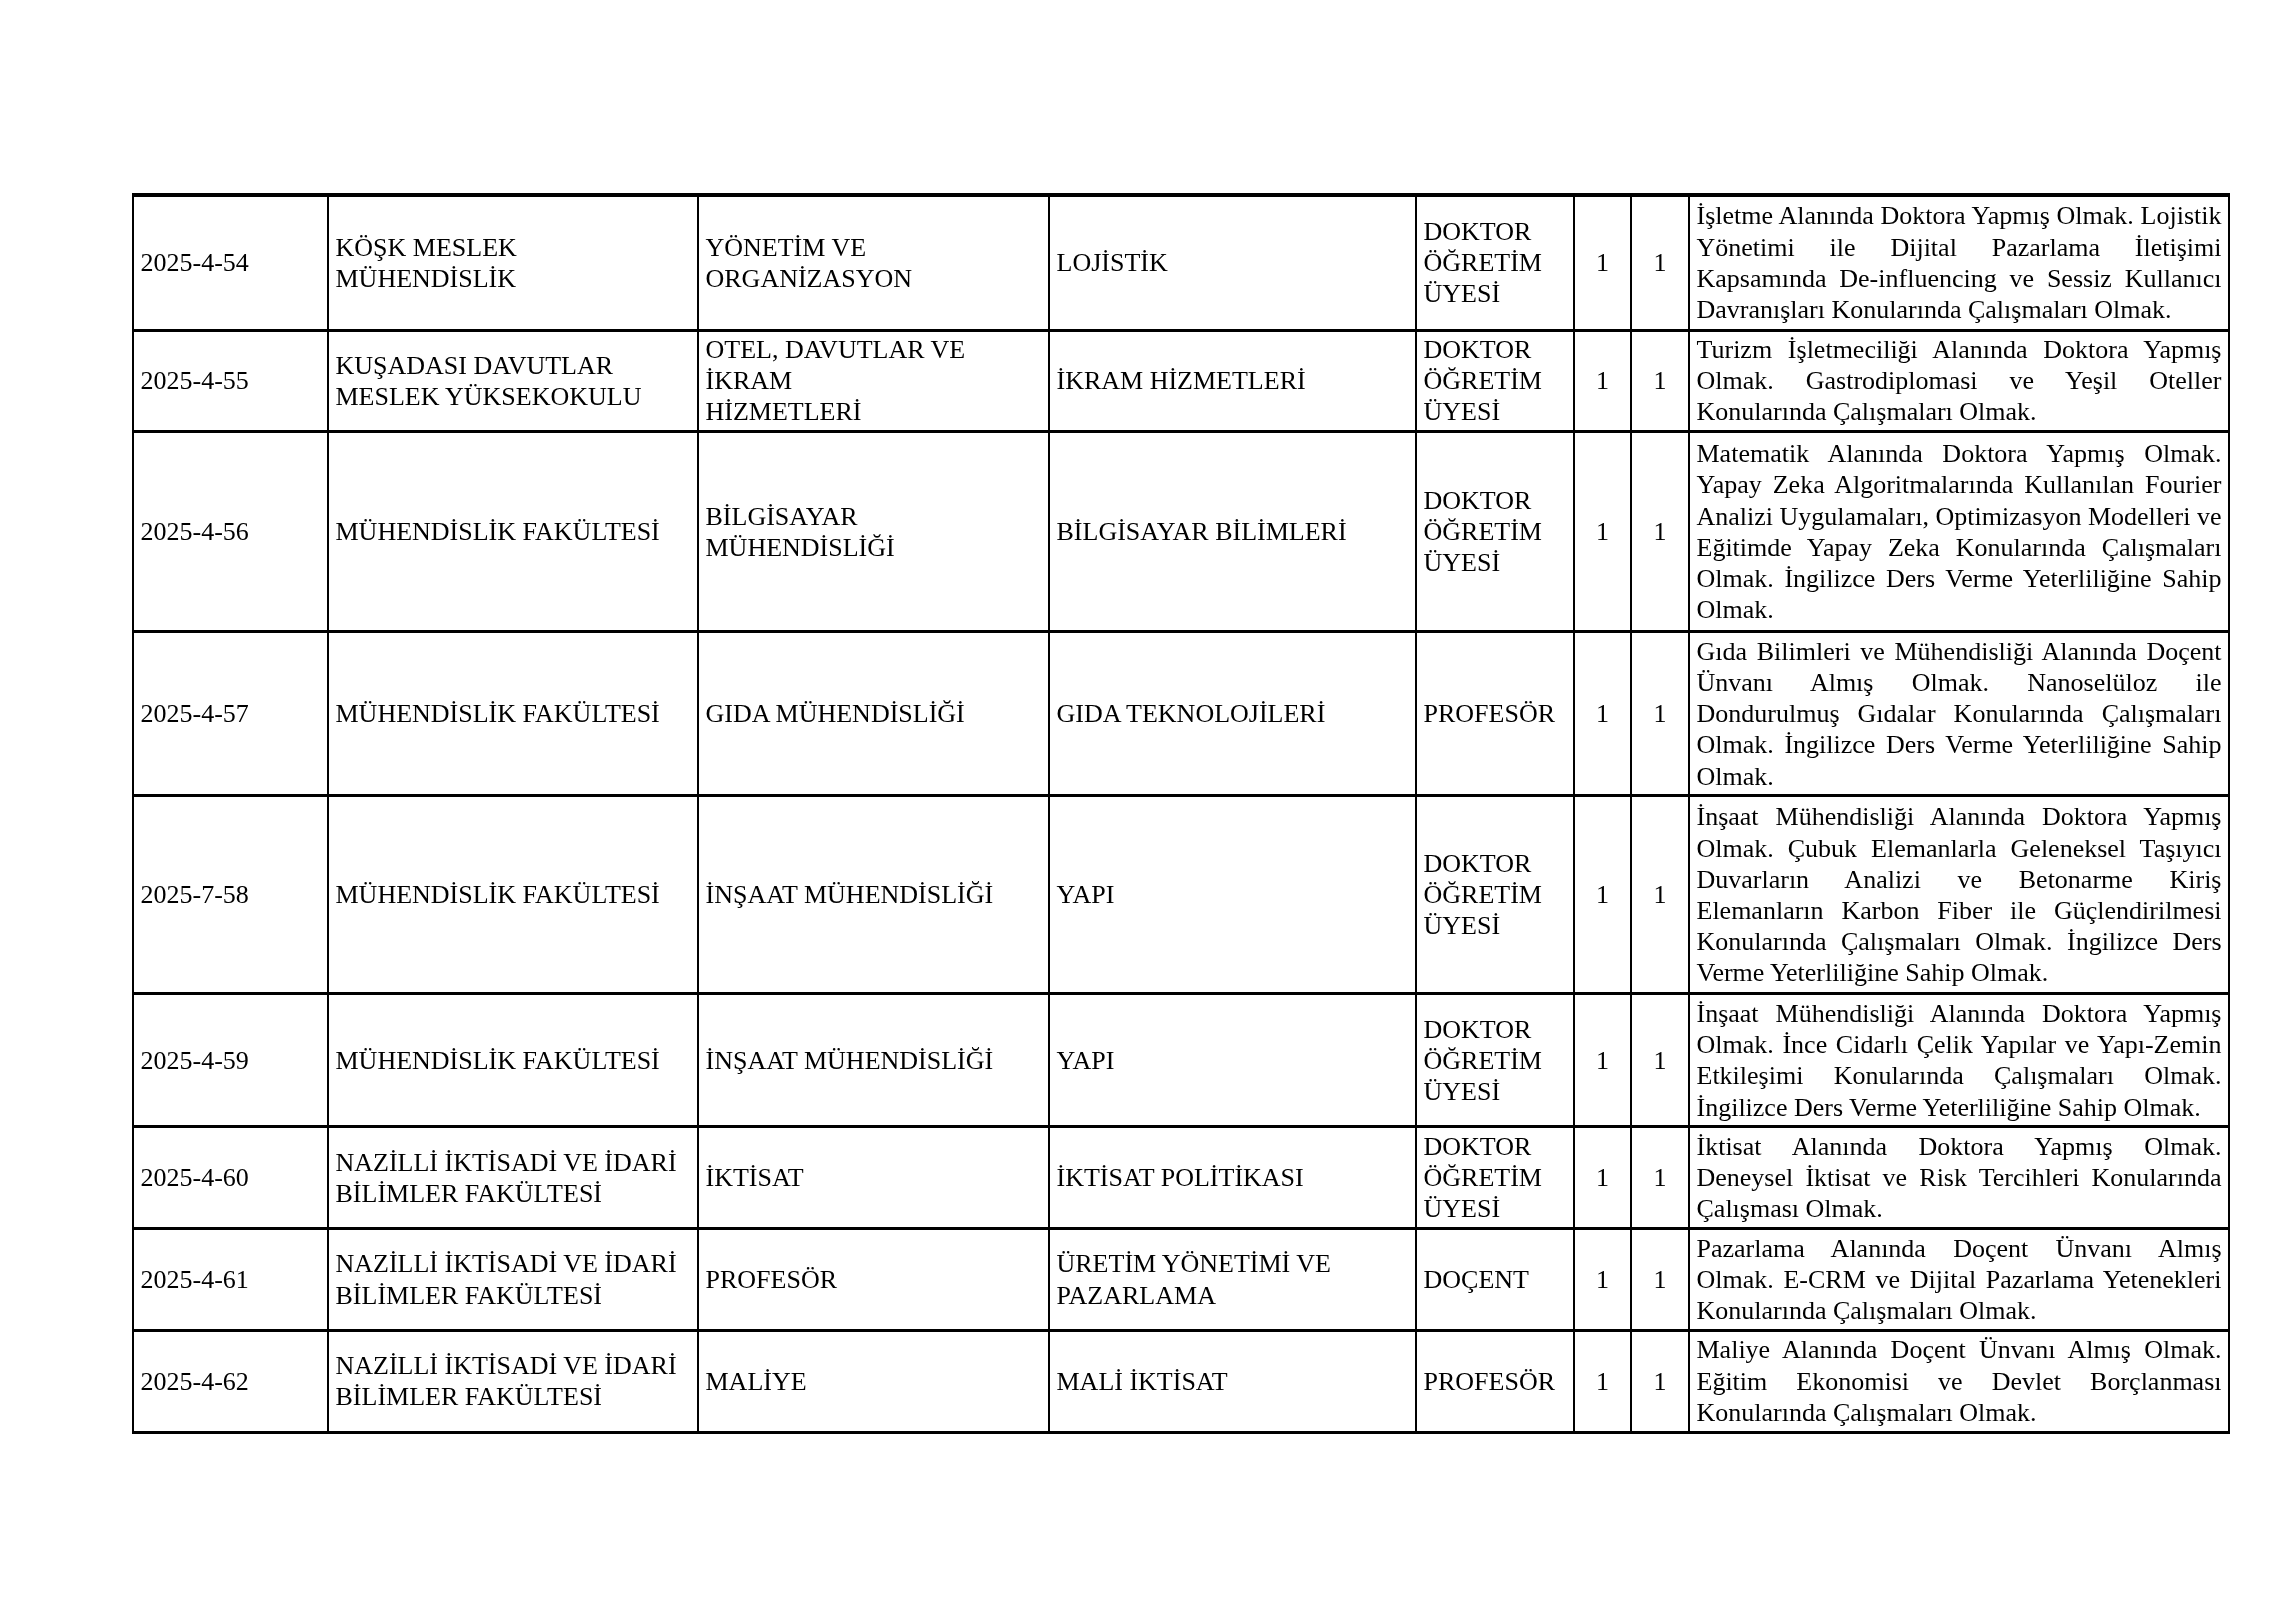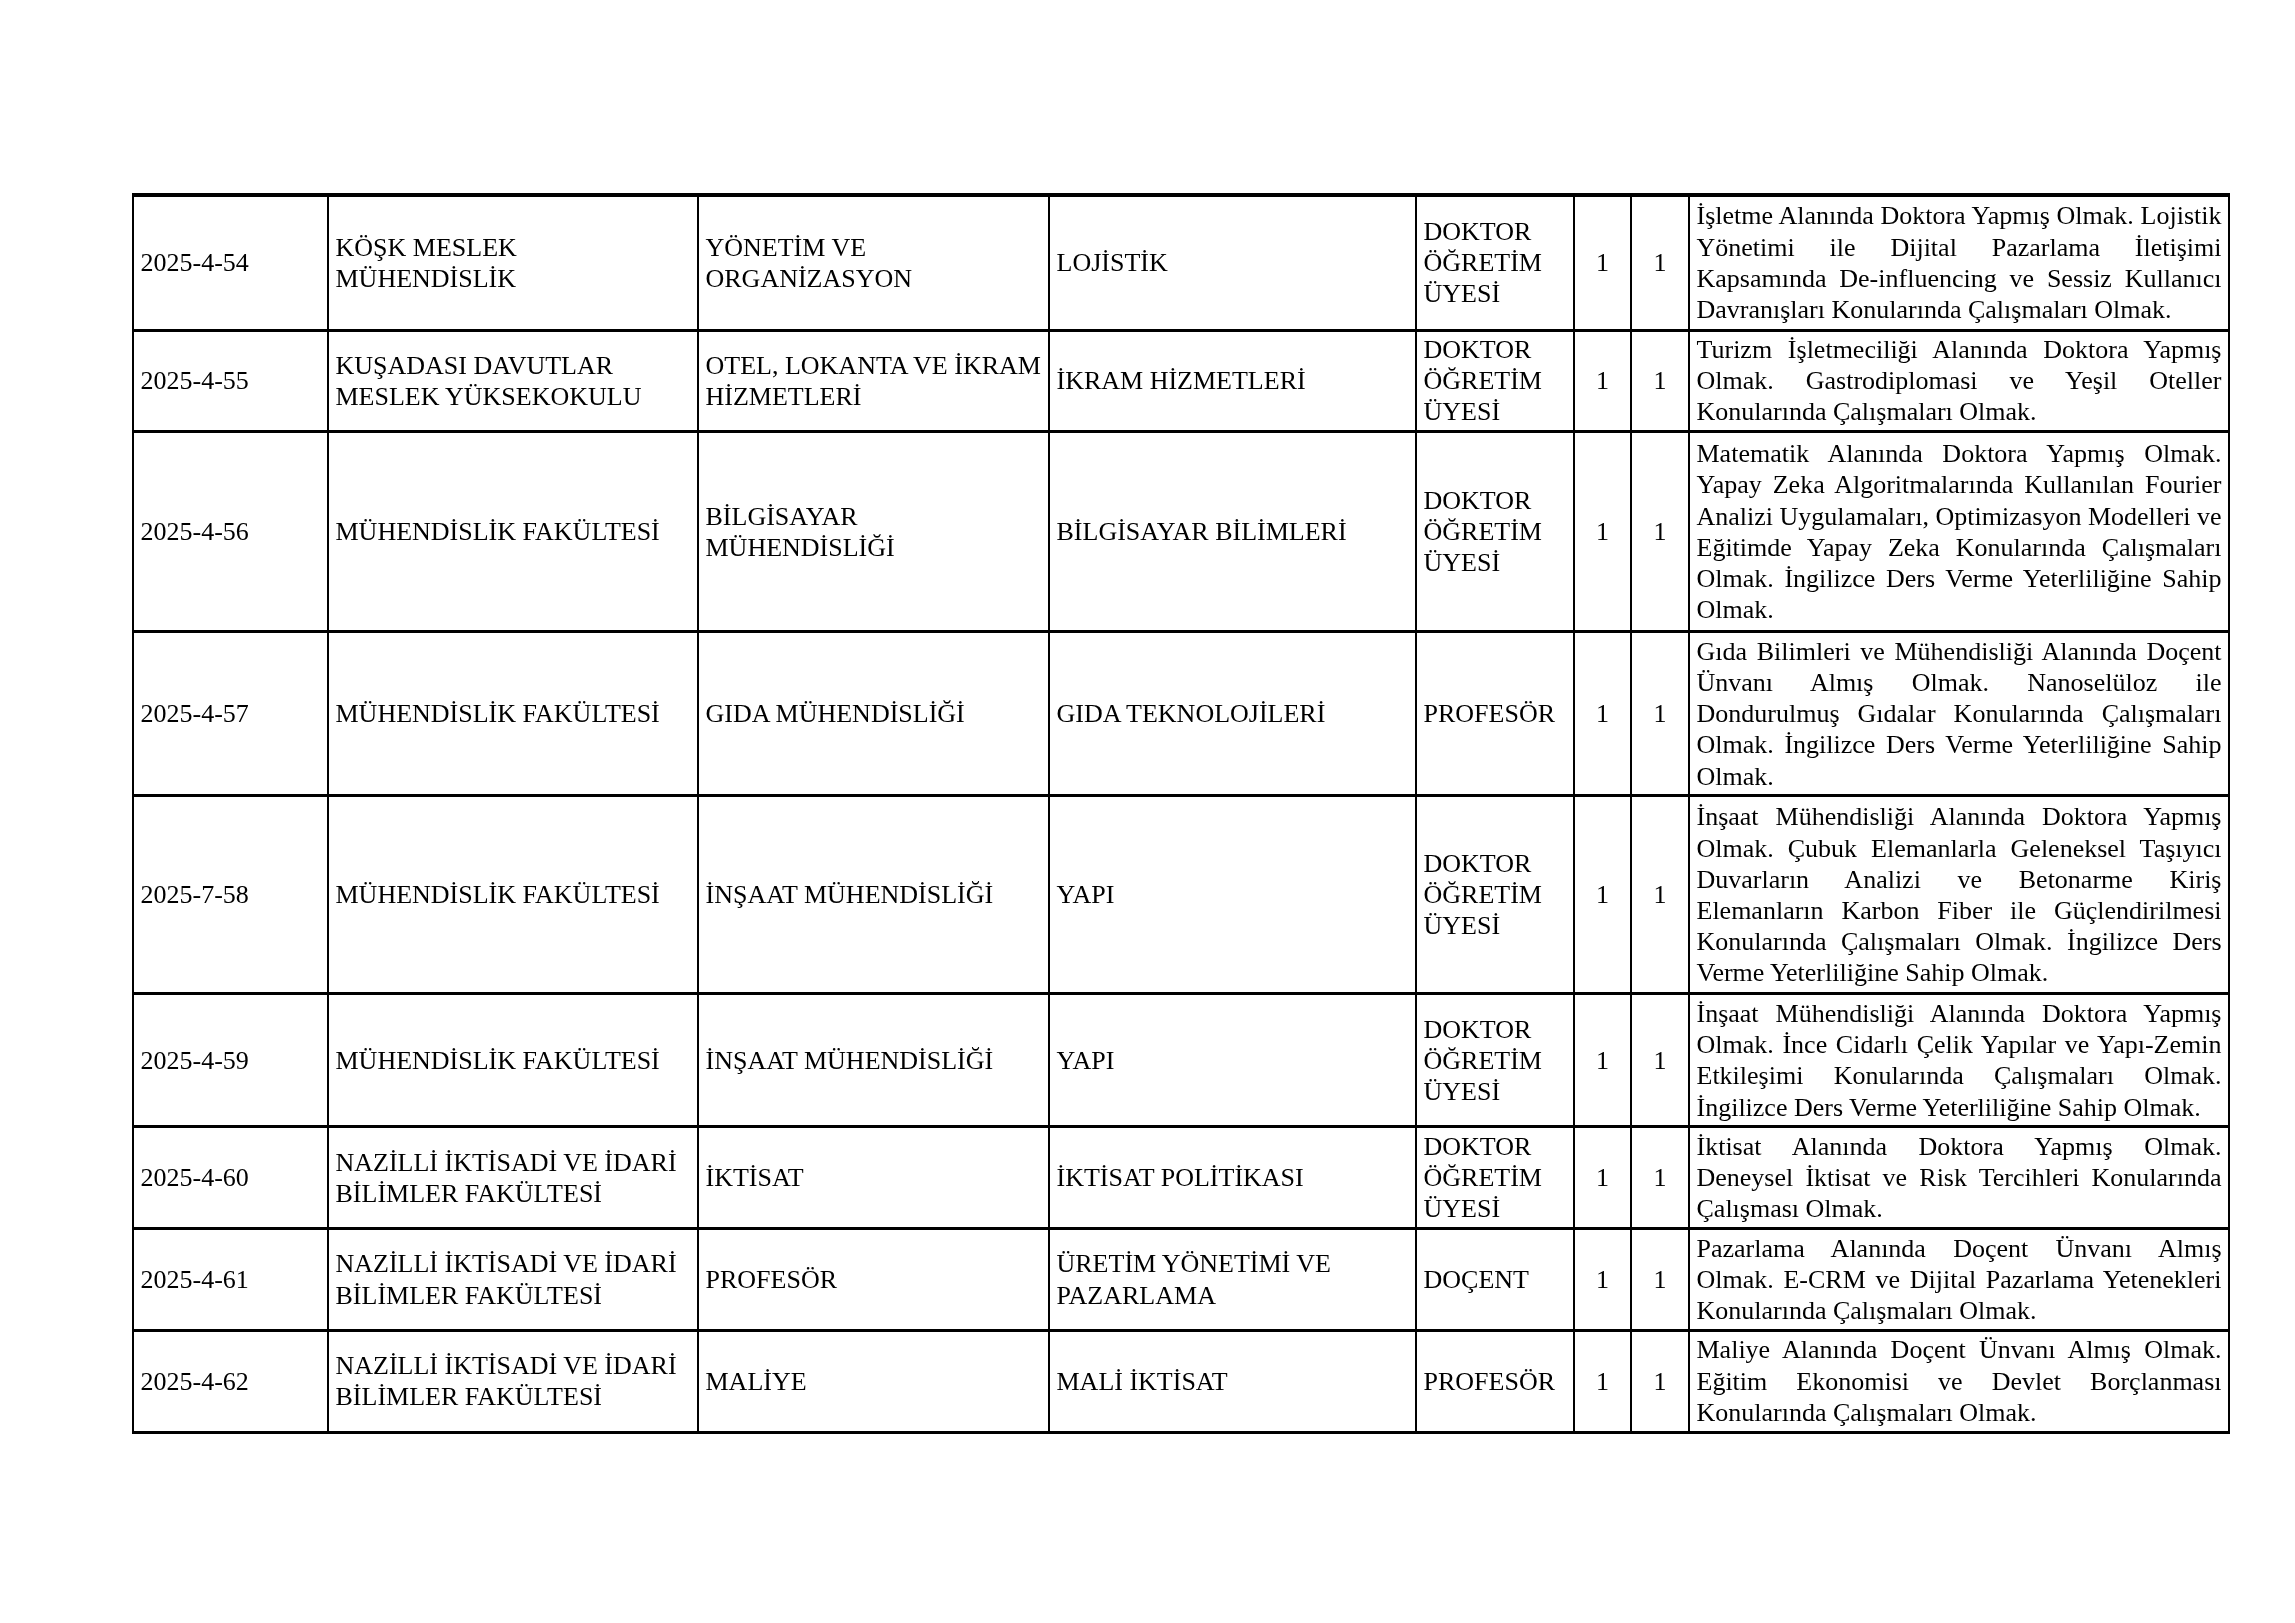--- a/index.html
+++ b/index.html
@@ -86,21 +86,21 @@
         <td class="c-prog">LOJİSTİK</td>
         <td class="c-title">DOKTOR ÖĞRETİM ÜYESİ</td>
         <td class="c-n">1</td>
         <td class="c-n">1</td>
         <td class="c-desc">İşletme Alanında Doktora Yapmış Olmak. Lojistik Yönetimi ile Dijital Pazarlama İletişimi Kapsamında De-influencing ve Sessiz Kullanıcı Davranışları Konularında Çalışmaları Olmak.</td>
       </tr>
       <tr class="r2">
         <td class="c-id">2025-4-55</td>
         <td class="c-fac">KUŞADASI DAVUTLAR
 MESLEK YÜKSEKOKULU</td>
-        <td class="c-dep">OTEL, LOKANTA VE İKRAM
+        <td class="c-dep">OTEL, DAVUTLAR VE İKRAM
 HİZMETLERİ</td>
         <td class="c-prog">İKRAM HİZMETLERİ</td>
         <td class="c-title">DOKTOR ÖĞRETİM ÜYESİ</td>
         <td class="c-n">1</td>
         <td class="c-n">1</td>
         <td class="c-desc">Turizm İşletmeciliği Alanında Doktora Yapmış Olmak. Gastrodiplomasi ve Yeşil Oteller Konularında Çalışmaları Olmak.</td>
       </tr>
       <tr class="r3">
         <td class="c-id">2025-4-56</td>
         <td class="c-fac">MÜHENDİSLİK FAKÜLTESİ</td>

